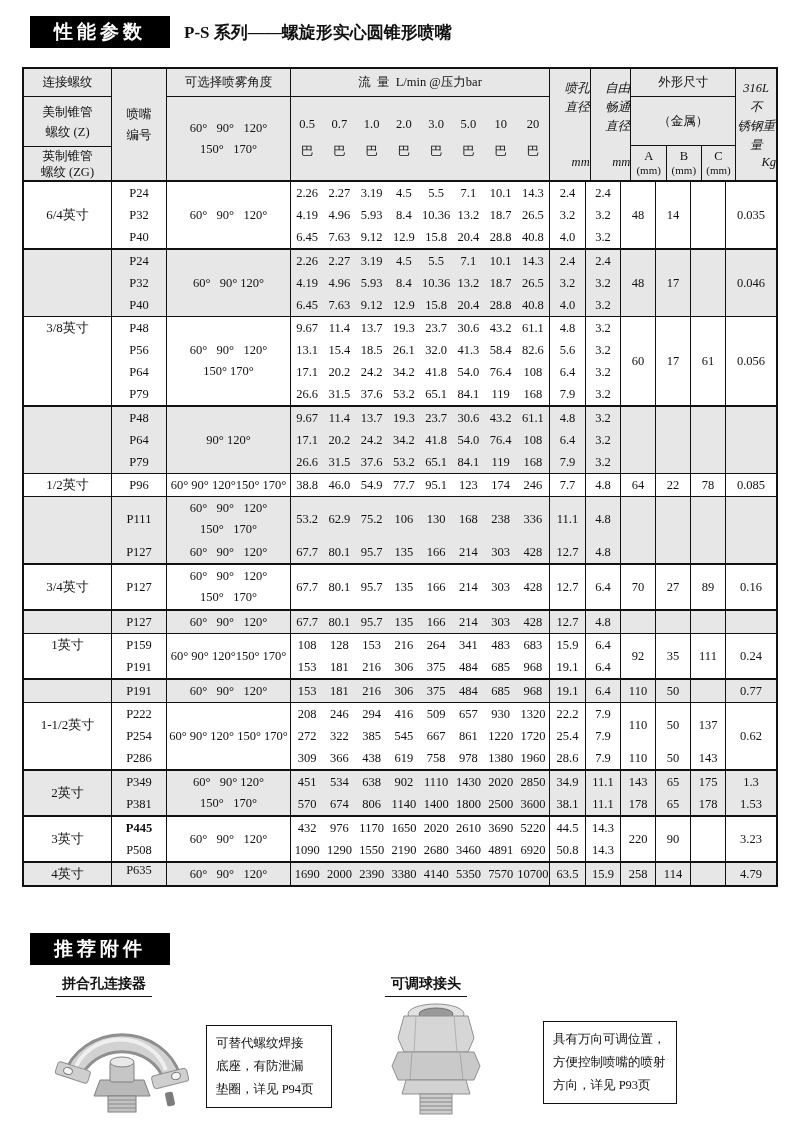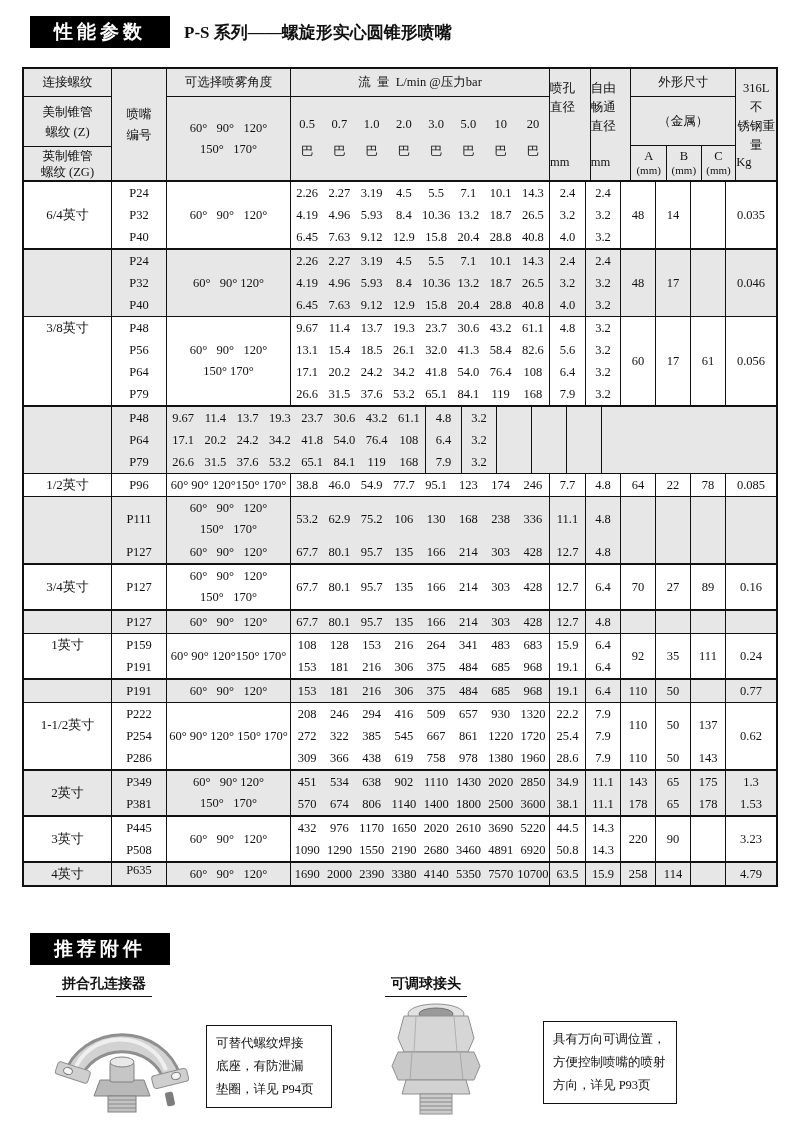--- a/index.html
+++ b/index.html
@@ -27,21 +27,21 @@
   .hcol.first { border-left: none; }
   .hc1 { width: 87px; } .hc2 { width: 55px; } .hc3 { width: 124px; }
   .hc4 { width: 259px; } .hc5 { width: 36px; } .hc6 { width: 35px; }
   .hc79 { width: 105px; } .hc10 { flex: 1; }
   .center { display: flex; align-items: center; justify-content: center; text-align: center; }
   .pre { white-space: pre-wrap; }
   .hr1 { height: 28px; border-bottom: 1px solid #111; }
   .hr2 { height: 50px; border-bottom: 1px solid #111; line-height: 20px; }
   .hr3 { flex: 1; line-height: 16px; }
   .grow { flex: 1; line-height: 21px; }
-  .vstack { flex: 1; display: flex; flex-direction: column; align-items: flex-start; text-align: center; }
+  .vstack { flex: 1; display: flex; flex-direction: column; align-items: flex-end; text-align: center; font-style: italic; }
   .vtitle { margin-top: 10px; line-height: 19px; white-space: pre-line; }
   .vunit { margin-top: auto; margin-bottom: 10px; }
   .prow { flex: 1; display: flex; }
   .p-col { flex: 1; display: flex; flex-direction: column; align-items: center; justify-content: center; gap: 11px; }
   .letters { height: 35px; display: flex; }
   .lcell { width: 35px; border-left: 1px solid #111; display: flex; flex-direction: column; align-items: center; justify-content: center; line-height: 14px; }
   .lcell.first { border-left: none; }
   .lmm { font-size: 11px; }
 
   .size-block { position: relative; }
@@ -395,20 +395,23 @@
       </div>
       <div class="size-block">
         <div>
           <div class="row-group shaded">
             <div class="col sp"></div>
             <div class="col c-noz">
               <div class="cell" style="height: 22px;">P48</div>
               <div class="cell" style="height: 22px;">P64</div>
               <div class="cell" style="height: 22px;">P79</div>
             </div>
+            <div class="col c-ang">
+              <div class="acell">90° 120°</div>
+            </div>
             <div class="col c-flow">
               <div class="frow" style="height: 22px;">
                 <div class="fv">9.67</div>
                 <div class="fv">11.4</div>
                 <div class="fv">13.7</div>
                 <div class="fv">19.3</div>
                 <div class="fv">23.7</div>
                 <div class="fv">30.6</div>
                 <div class="fv">43.2</div>
                 <div class="fv">61.1</div>
@@ -840,21 +843,21 @@
             </div>
           </div>
         </div>
         <div class="inch">2英寸</div>
       </div>
       <div class="size-block">
         <div>
           <div class="row-group">
             <div class="col sp"></div>
             <div class="col c-noz">
-              <div class="cell" style="height: 22px;">P445</div>
+              <div class="cell" style="height: 22px; font-weight: bold;">P445</div>
               <div class="cell" style="height: 22px;">P508</div>
             </div>
             <div class="col c-ang">
               <div class="acell">60°   90°   120°</div>
             </div>
             <div class="col c-flow">
               <div class="frow" style="height: 22px;">
                 <div class="fv">432</div>
                 <div class="fv">976</div>
                 <div class="fv">1170</div>

